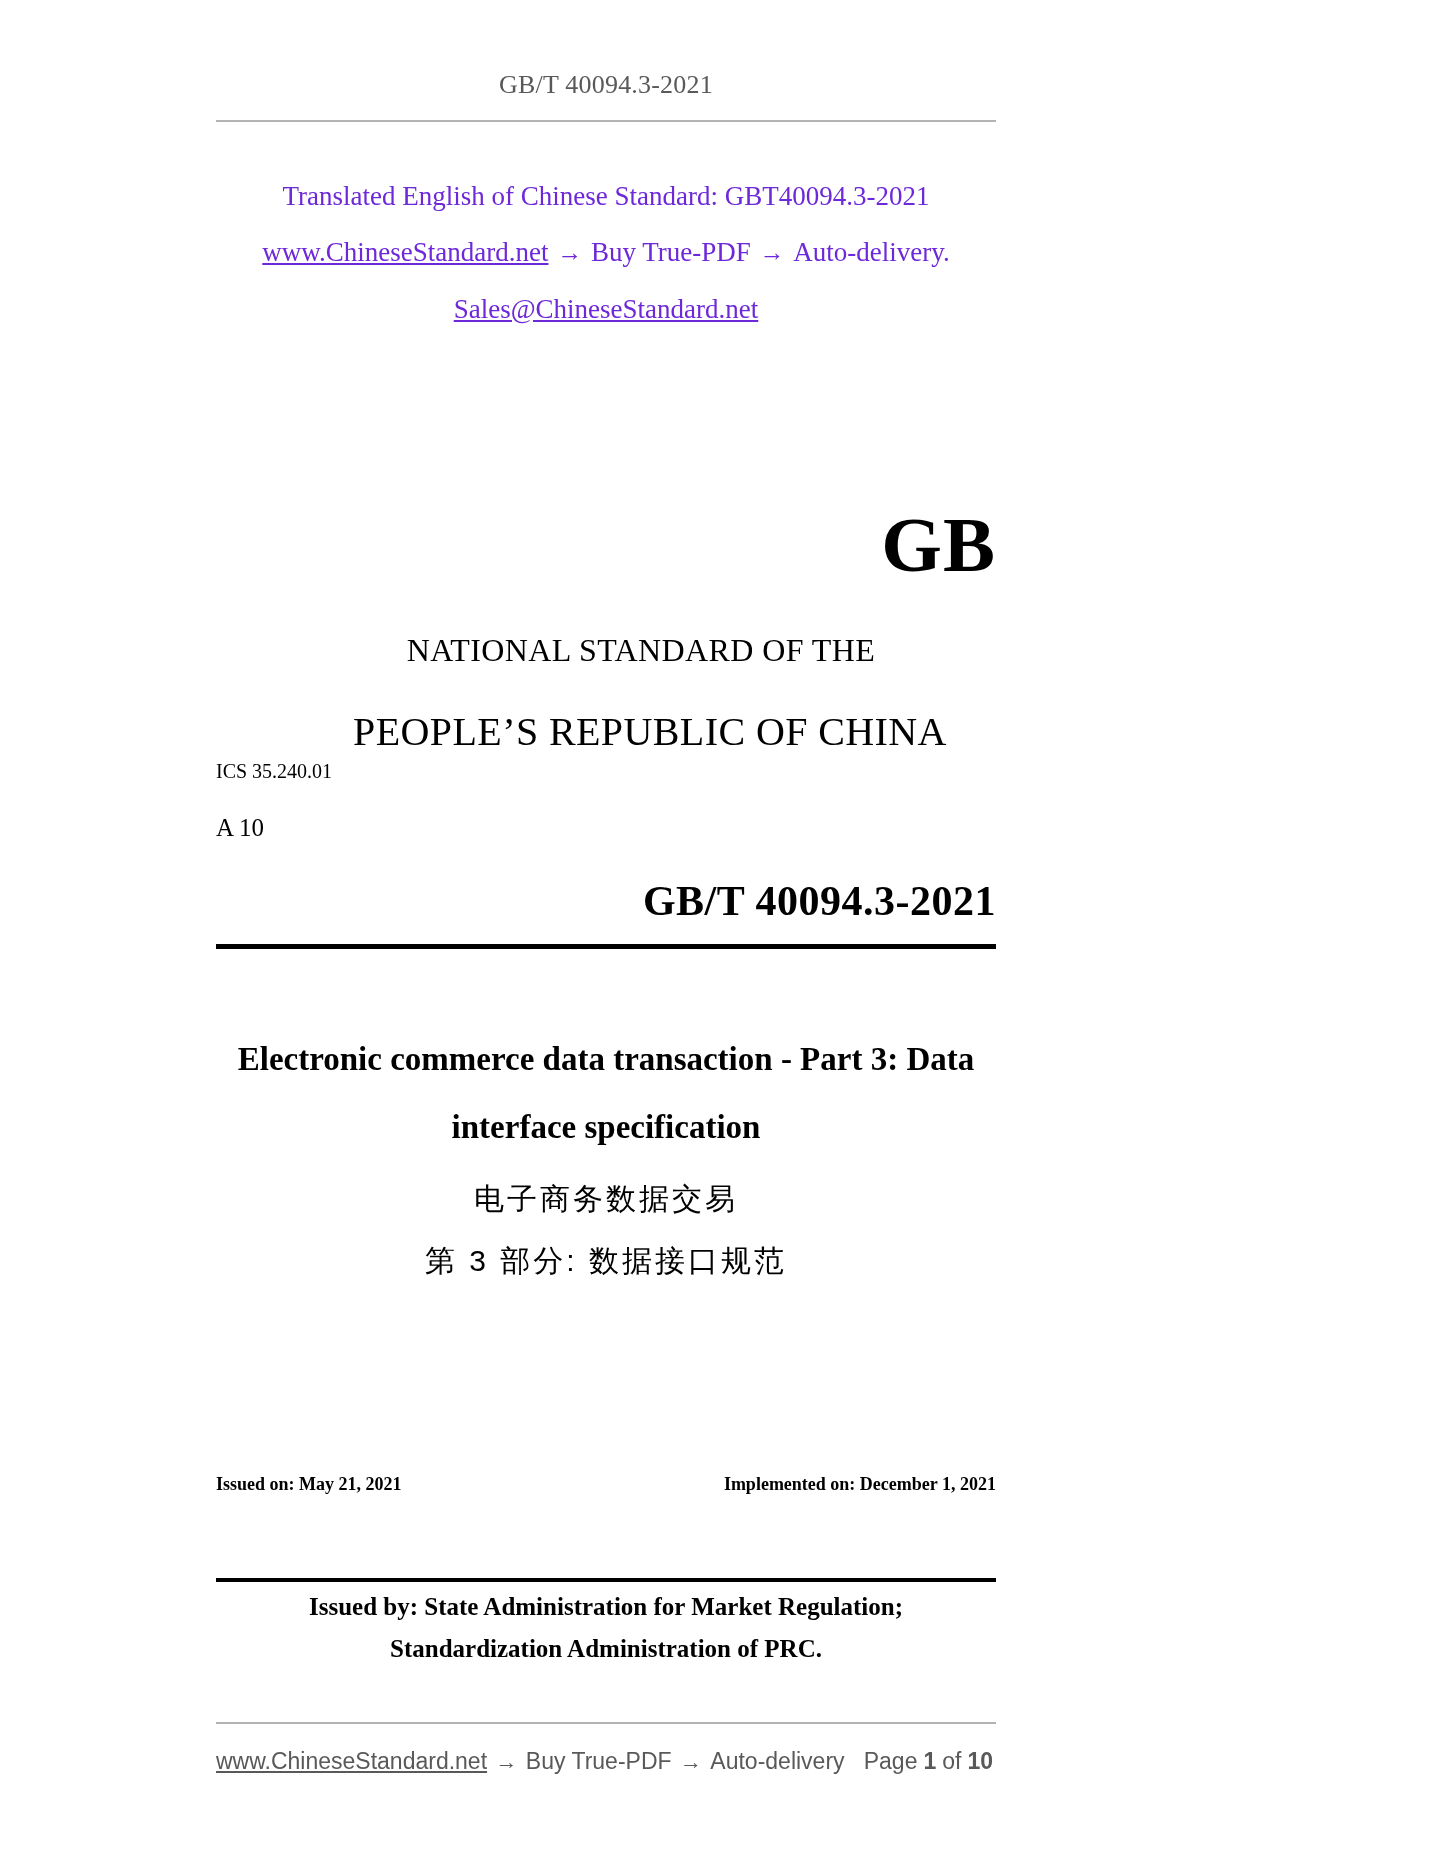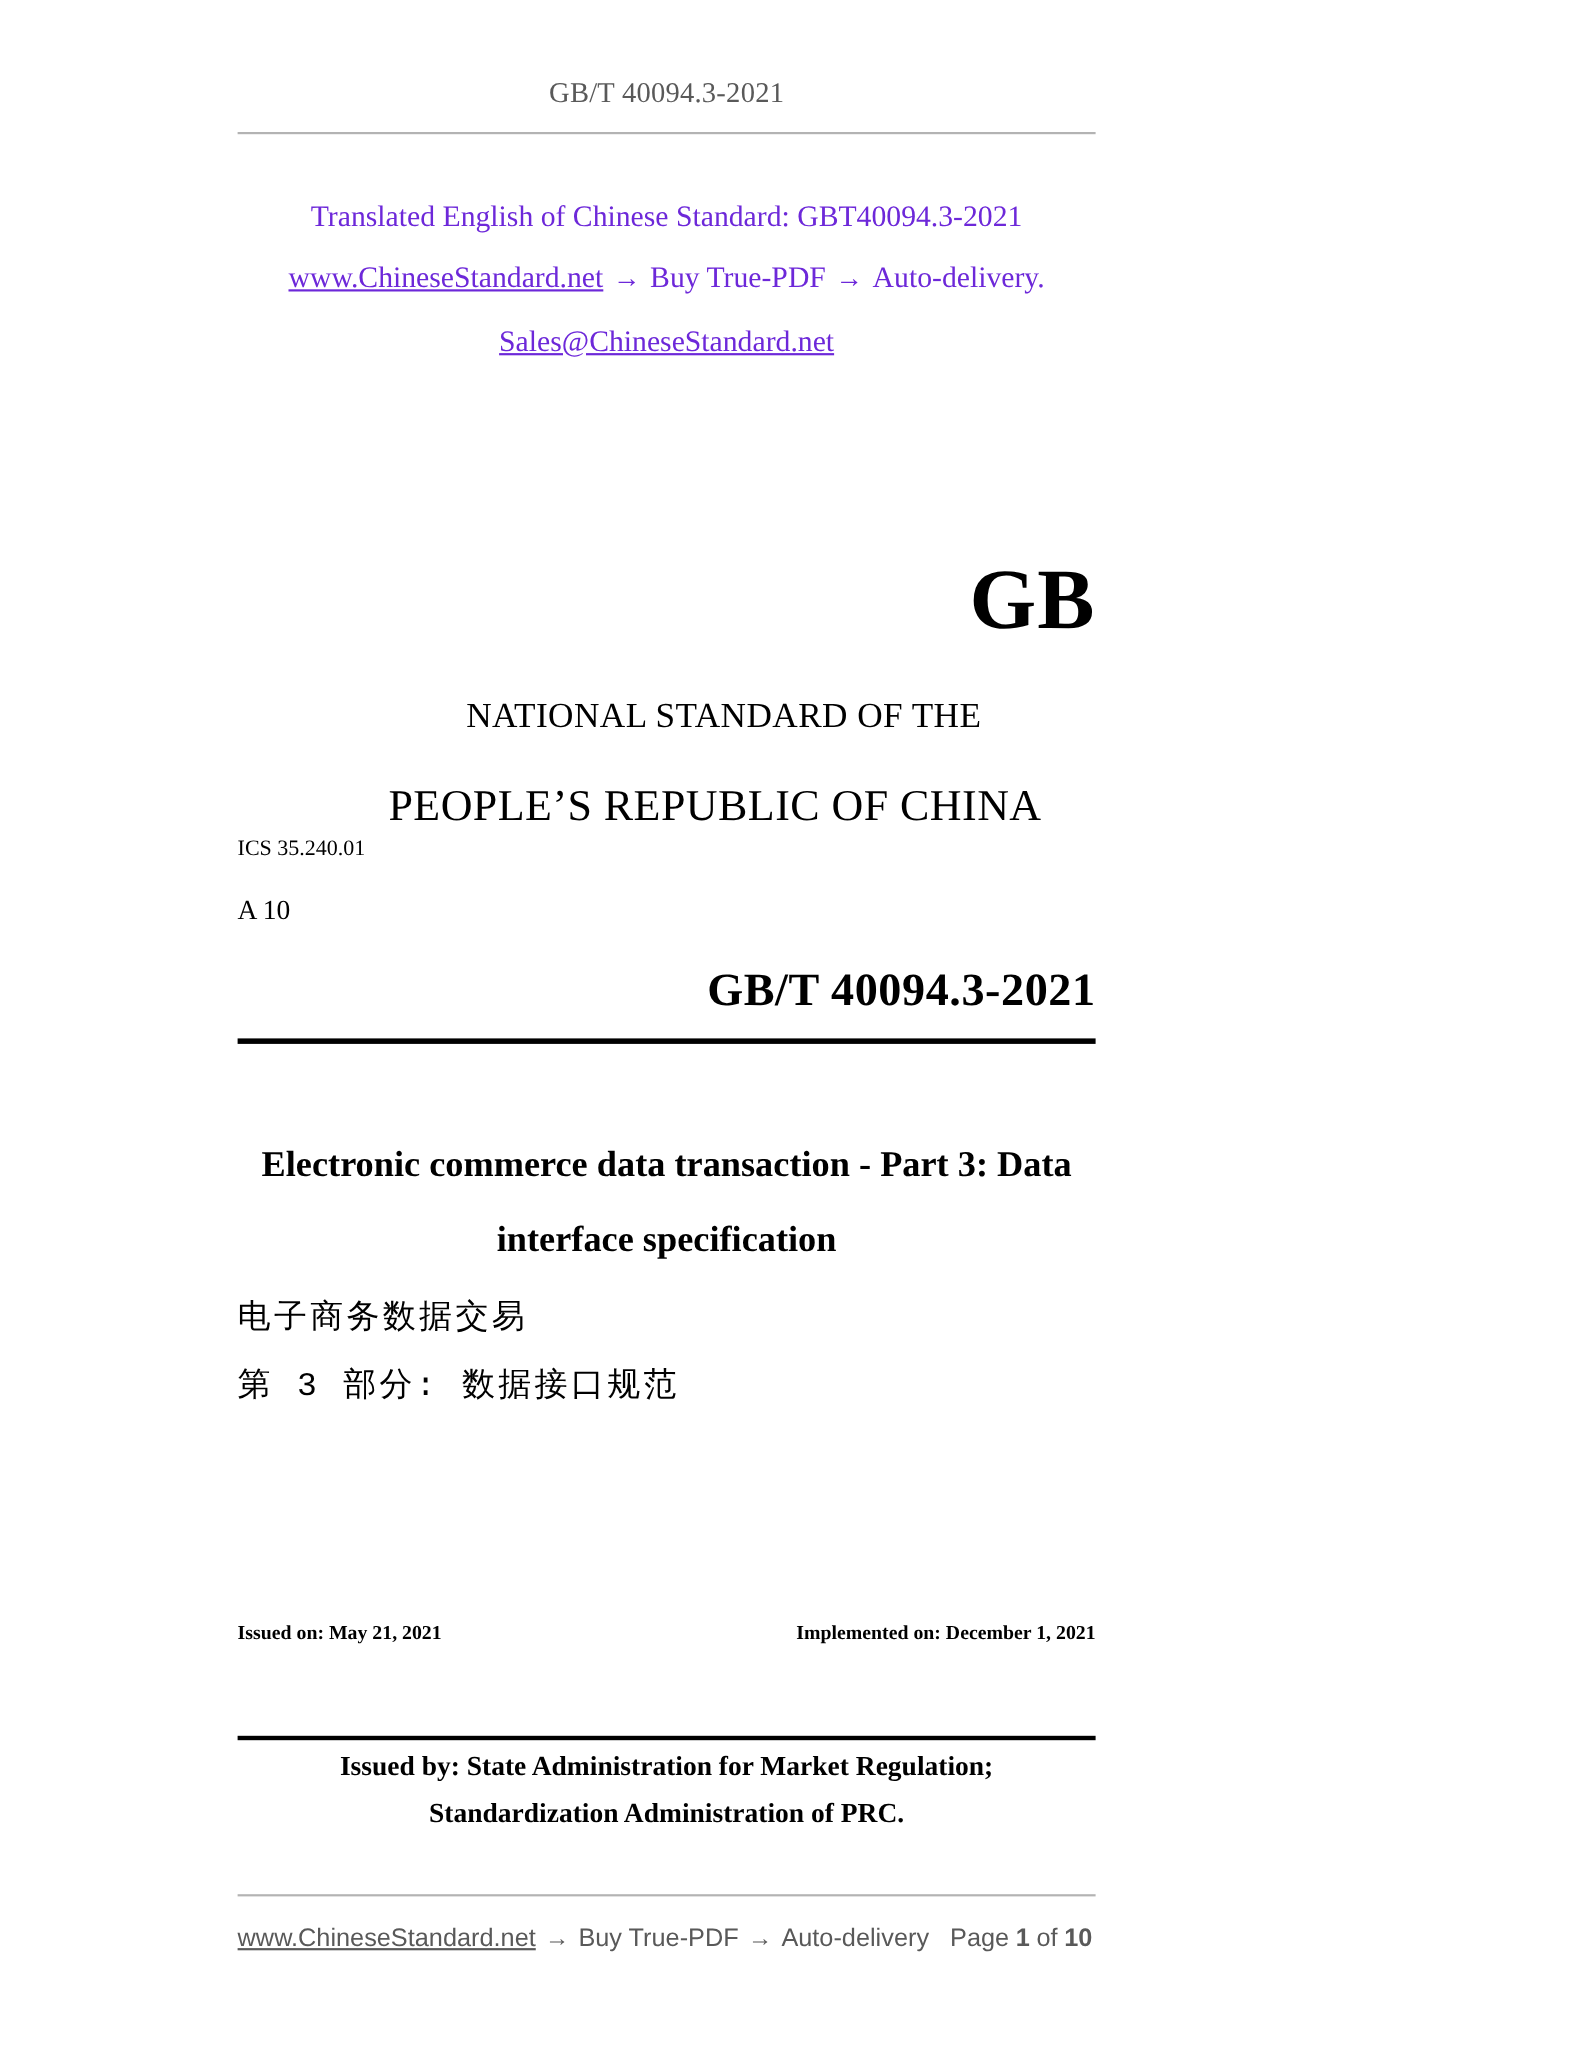--- a/index.html
+++ b/index.html
@@ -71,21 +71,21 @@
     text-align: right;
     font-size: 78px;
     font-weight: bold;
     letter-spacing: 1px;
     line-height: 80px;
   }
 
   
   .nat1 {
     position: absolute;
-    left: 308px;
+    left: 291px;
     top: 632px;
     width: 700px;
     text-align: center;
     font-size: 32px;
     letter-spacing: 0.4px;
     white-space: nowrap;
   }
   .nat2 {
     position: absolute;
     left: 300px;
@@ -143,21 +143,22 @@
     font-weight: bold;
     line-height: 68px;
   }
 
   
   .title-cn {
     position: absolute;
     left: 216px;
     top: 1168px;
     width: 780px;
-    font-family: Liberation Mono, monospace;
+    text-align: center;
+    font-family: Liberation Sans, sans-serif;
     font-size: 30px;
     line-height: 62px;
     letter-spacing: 3px;
   }
 
   
   .dates {
     position: absolute;
     left: 216px;
     top: 1474px;

